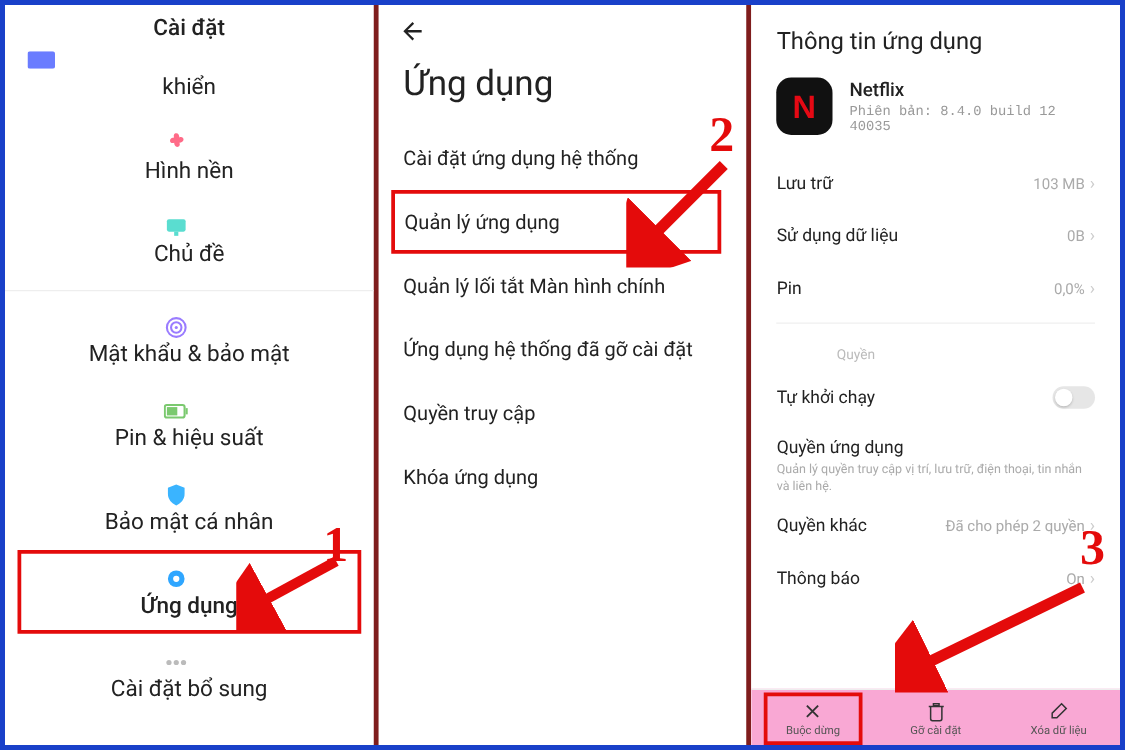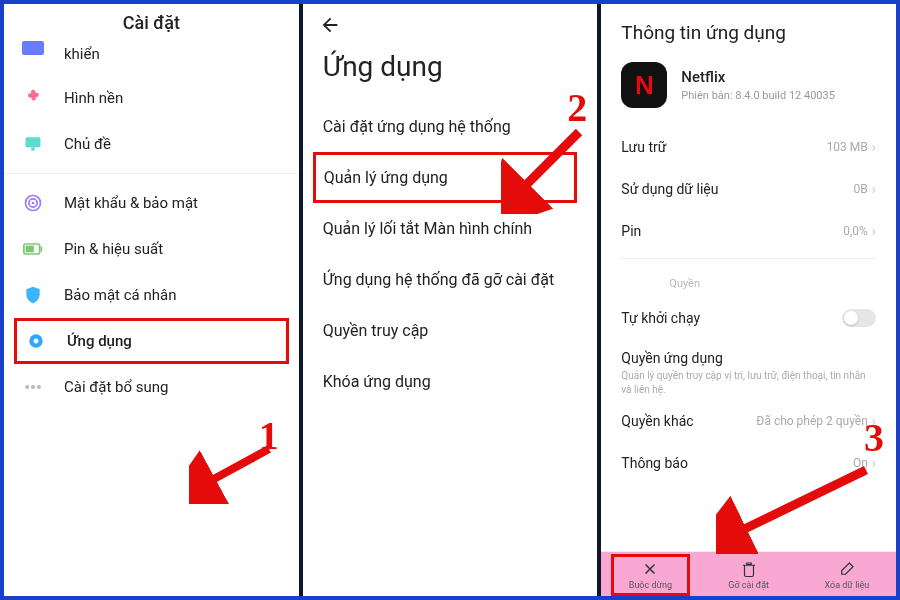--- a/index.html
+++ b/index.html
@@ -1,44 +1,44 @@
 <!DOCTYPE html>
 <html><head>
 <meta charset="utf-8">
 <style>
   * { box-sizing: border-box; margin: 0; padding: 0; }
   body { font-family: -apple-system, "Segoe UI", Roboto, sans-serif; background: #fff; width: 900px; height: 600px; overflow: hidden; }
   .container { display: flex; width: 900px; height: 600px; border: 4px solid #1940c9; }
-  .panel { flex: 1; border-right: 4px solid #0f172a; background: #fff; overflow: hidden; position: relative; }
+  .panel { flex: 1; border-right: 4px solid #7f1d1d; background: #fff; overflow: hidden; position: relative; }
   .panel:last-child { border-right: none; }
 
   
   .p1-title { text-align: center; font-size: 18px; font-weight: 500; padding: 8px 0 4px; color: #222; }
   .p1-list { padding: 4px 0; }
-  .p1-item { display: flex; align-items: center; padding: 12px 18px; font-size: 15px; color: #222; cursor: pointer; }
+  .p1-item { display: flex; align-items: center; padding: 12px 18px; font-size: 18px; color: #222; cursor: pointer; flex-direction: column; }
   .p1-item .icon-slot { width: 22px; height: 22px; margin-right: 20px; display: flex; align-items: center; justify-content: center; }
   .p1-divider { height: 1px; background: #eee; margin: 6px 0; }
   .p1-highlight { border: 3px solid #e40b0b; margin: 0 10px; padding: 9px 8px; }
   .p1-item.shifted { padding-top: 4px; }
   .p1-item.shifted .icon-slot { align-self: flex-start; margin-top: -8px;}
 
   
   .p2-back { padding: 10px 16px 0; }
   .p2-title { font-size: 28px; font-weight: 400; padding: 10px 20px 18px; color: #222; }
   .p2-list { padding: 0 20px; }
   .p2-item { padding: 16px 0; font-size: 16px; color: #222; cursor: pointer; white-space: nowrap; overflow: hidden; }
   .p2-highlight { border: 3px solid #e40b0b; padding: 13px 8px; margin-left: -10px; }
 
   
   .p3-title { font-size: 19px; font-weight: 400; padding: 17px 20px 14px; color: #222; }
   .p3-appinfo { display: flex; align-items: center; padding: 4px 20px 18px; }
   .p3-appicon { width: 46px; height: 46px; border-radius: 12px; background: #111; display: flex; align-items: center; justify-content: center; margin-right: 14px; }
   .p3-appicon span { color: #e50914; font-size: 26px; font-weight: 700; font-family: Arial, sans-serif; }
   .p3-appname { font-size: 15px; font-weight: 500; color: #222; }
-  .p3-appver { font-size: 11px; color: #999; margin-top: 3px; }
+  .p3-appver { font-size: 11px; color: #999; margin-top: 3px; font-family: Liberation Mono, monospace; }
   .p3-row { display: flex; justify-content: space-between; align-items: center; padding: 13px 20px; font-size: 14px; color: #222; cursor: pointer; }
   .p3-row .val { color: #aaa; font-size: 12px; display: flex; align-items: center; gap: 4px; white-space: nowrap; }
   .p3-section-label { font-size: 11px; color: #bbb; padding: 12px 20px 6px; margin-left: 48px; }
   .p3-row-multi { padding: 10px 20px 4px; }
   .p3-row-multi .lbl { font-size: 14px; color: #222; }
   .p3-row-multi .desc { font-size: 10px; color: #aaa; margin-top: 3px; line-height: 1.35; }
   .p3-divider { height: 1px; background: #f0f0f0; margin: 6px 20px; }
   .p3-bottom { position: absolute; bottom: 0; left: 0; right: 0; display: flex; border-top: 1px solid #eee; background: #f9a8d4; }
   .p3-action { flex: 1; padding: 8px 0 6px; text-align: center; cursor: pointer; }
   .p3-action svg { width: 18px; height: 18px; display: block; margin: 0 auto 2px; }

